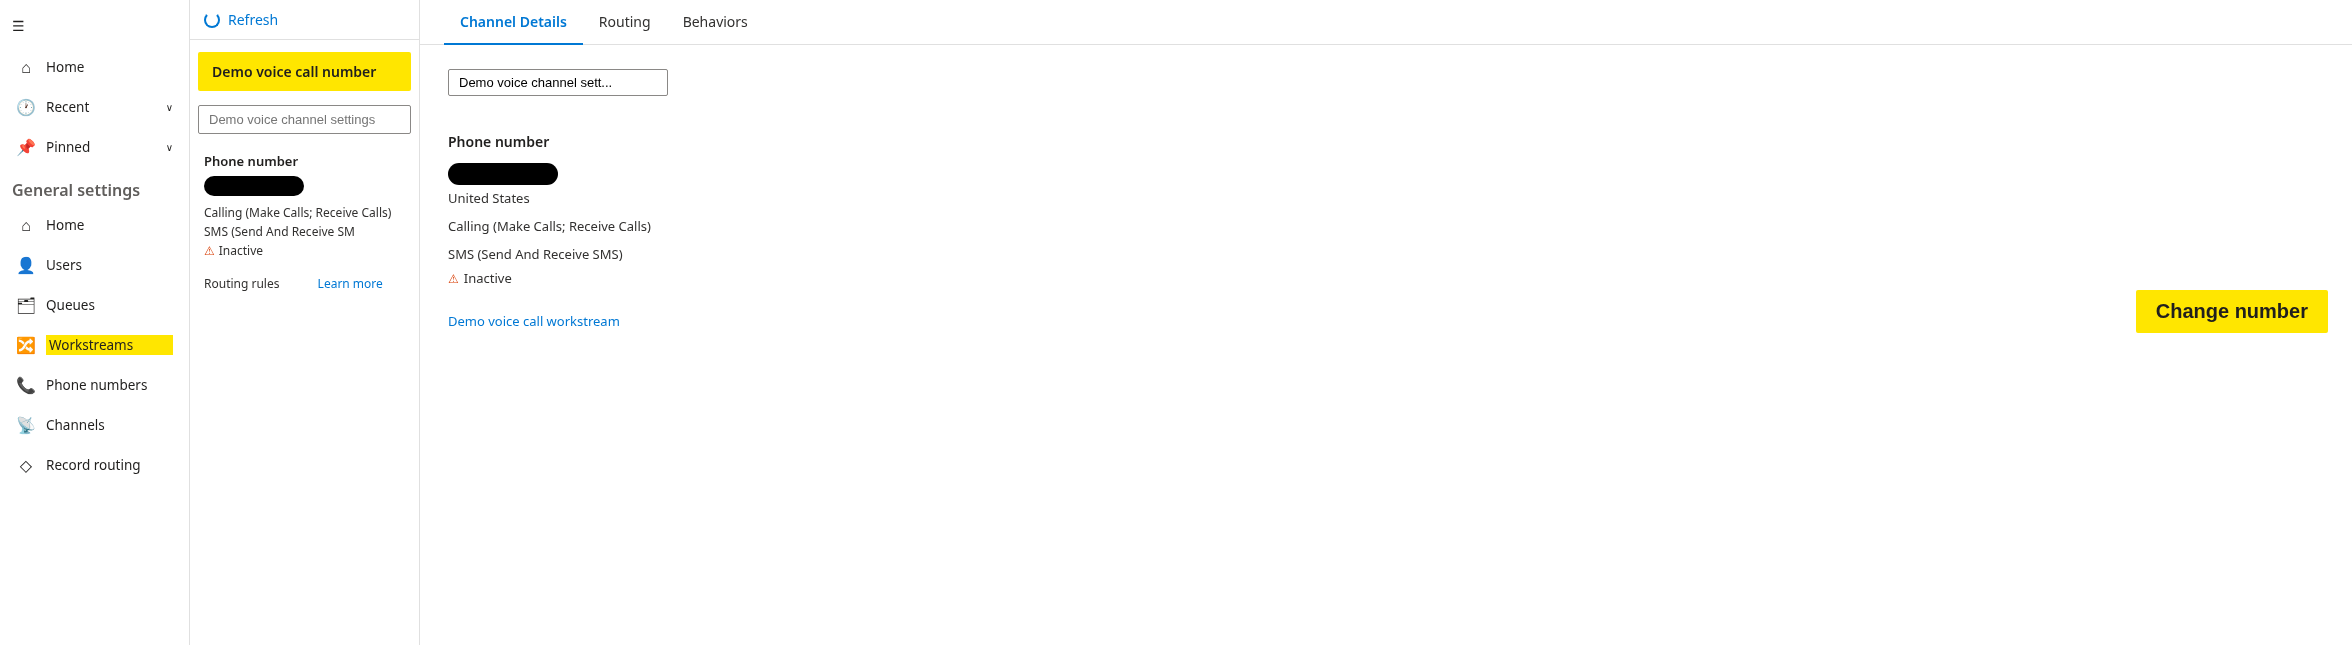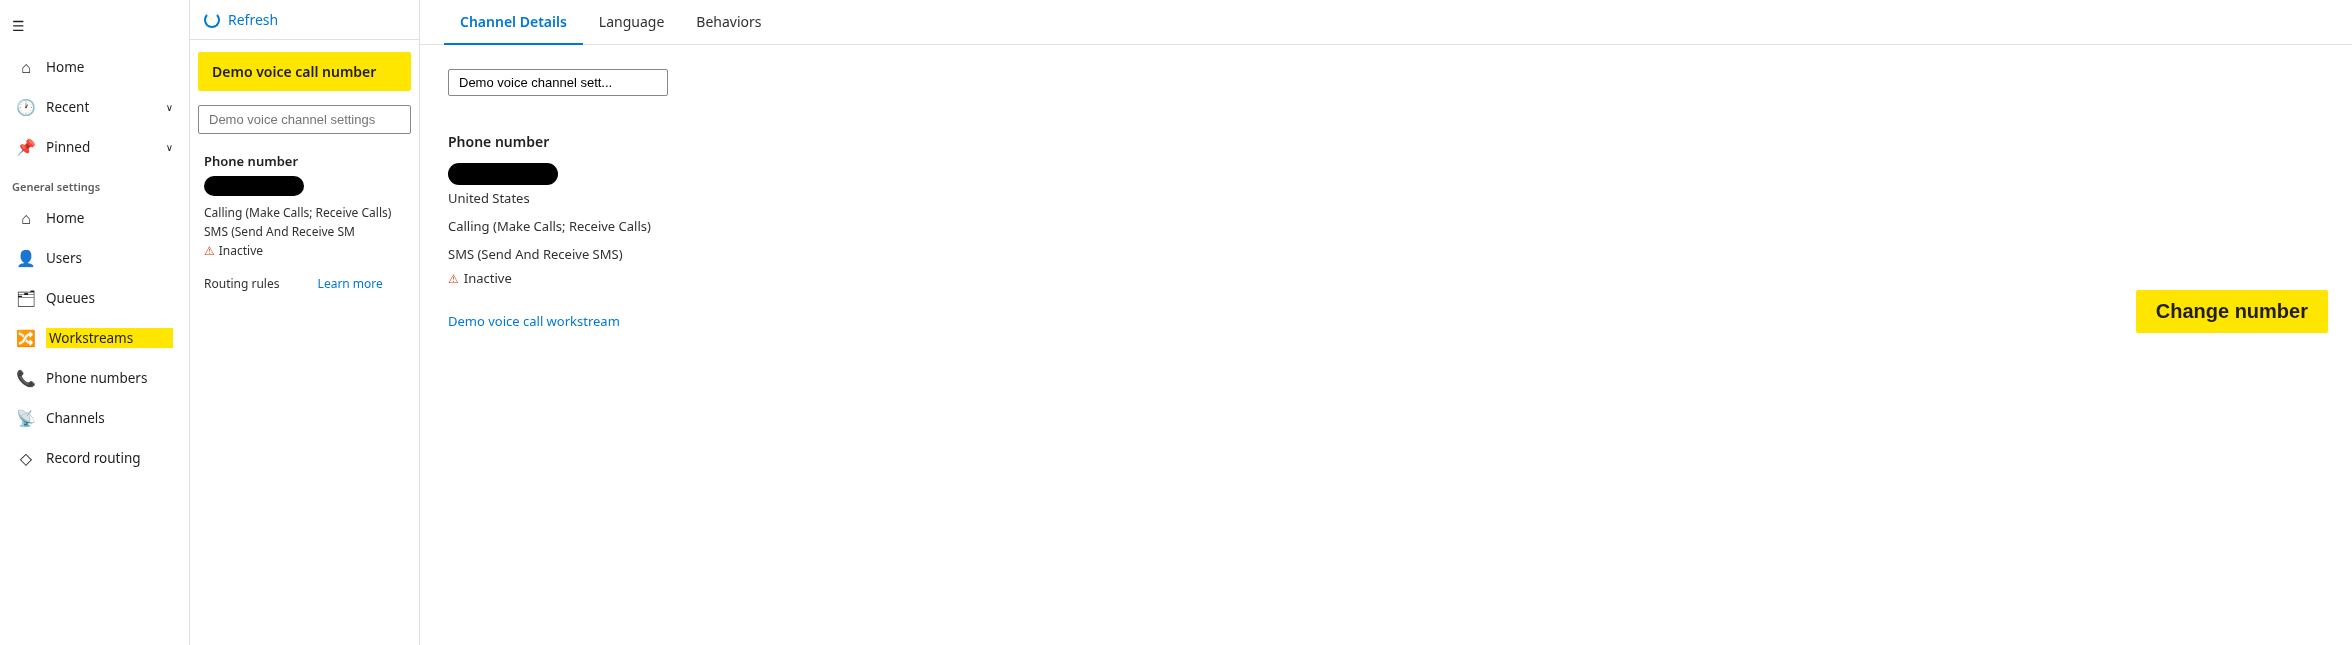--- a/index.html
+++ b/index.html
@@ -28,21 +28,21 @@
       gap: 10px;
       font-size: 13.5px;
       color: #201f1e;
       border-radius: 4px;
       margin: 1px 4px;
     }
     .sidebar-nav-item .icon { font-size: 16px; width: 20px; text-align: center; }
     .sidebar-nav-item .label { flex: 1; }
     .sidebar-nav-item .chevron { font-size: 10px; }
     .sidebar-section-header {
-      font-size: 11px;
+      font-size: 16px;
       font-weight: 600;
       color: #605e5c;
       padding: 12px 12px 4px 12px;
       text-transform: none;
     }
     .workstreams-item .label {
       background: #ffe600;
       padding: 1px 2px;
     }
 
@@ -312,21 +312,21 @@
     <div class="routing-rules">
       <span>Routing rules</span>
       <a href="#" style="margin-left:4px;padding-left:31px;">Learn more</a>
     </div>
   </div>
 </div>
 
 <div class="detail-panel">
   <div class="detail-tabs">
     <div class="detail-tab active">Channel Details</div>
-    <div class="detail-tab">Language</div>
+    <div class="detail-tab">Routing</div>
     <div class="detail-tab">Behaviors</div>
   </div>
 
   <div class="detail-body">
     <input class="name-input" type="text" value="Demo voice channel sett..." style="">
 
     <div class="section-title">Phone number</div>
 
     <div class="phone-number-display">
       <span class="phone-number-redacted"></span>

